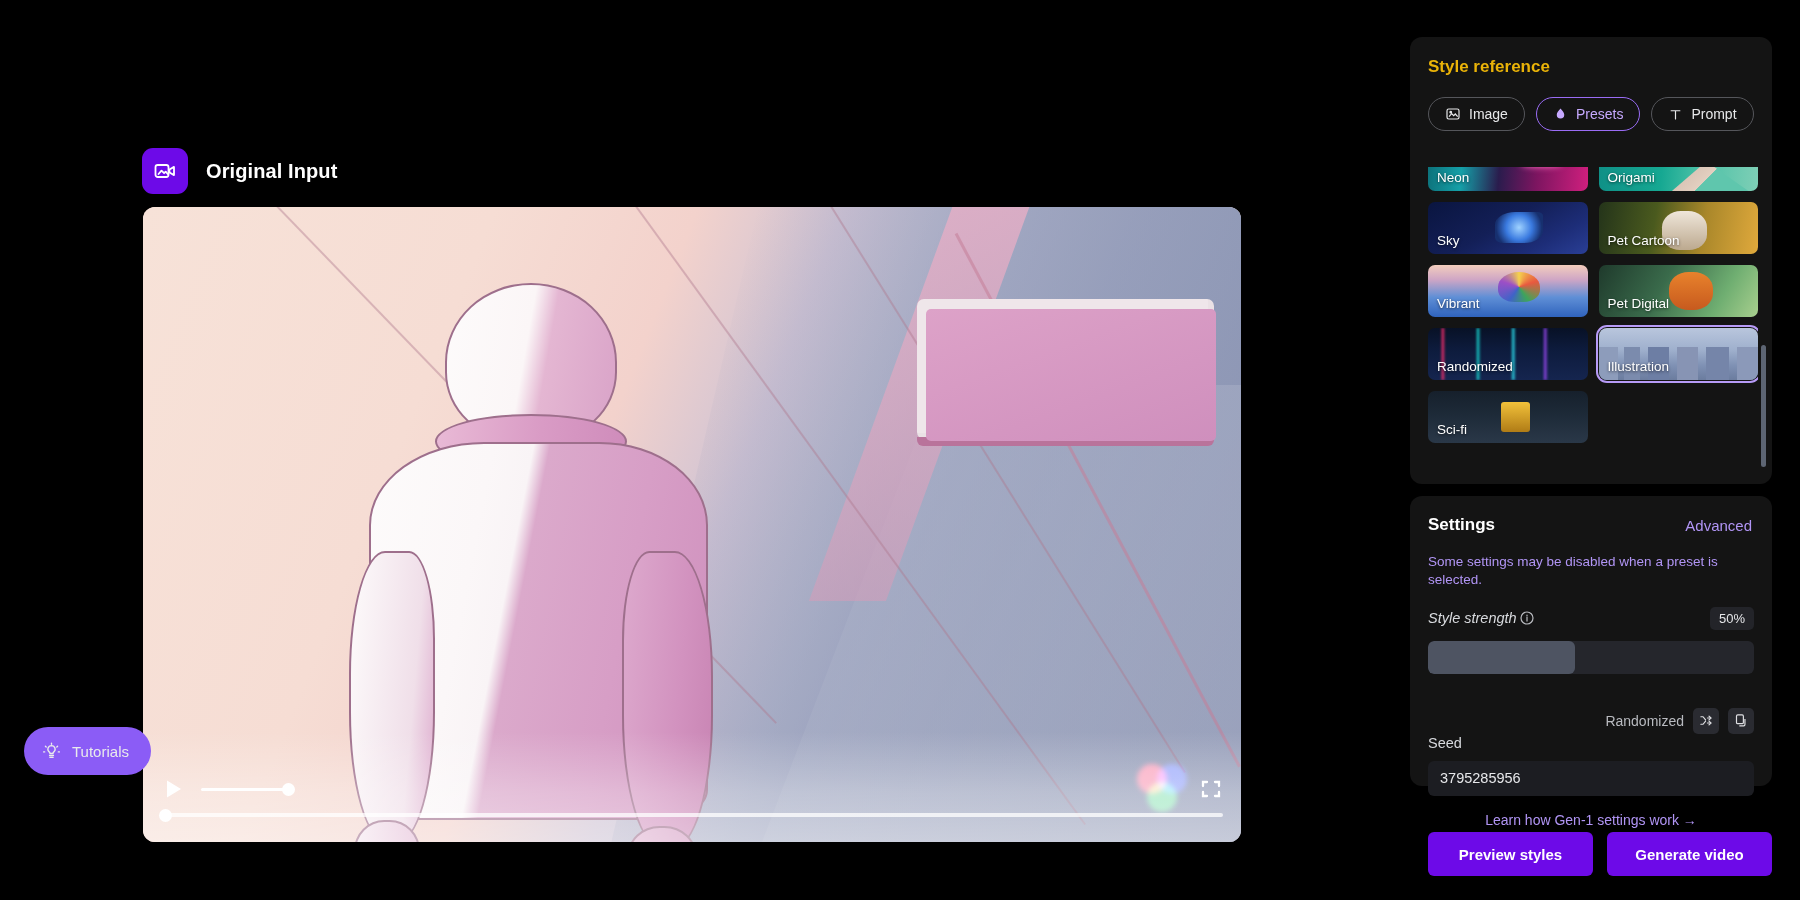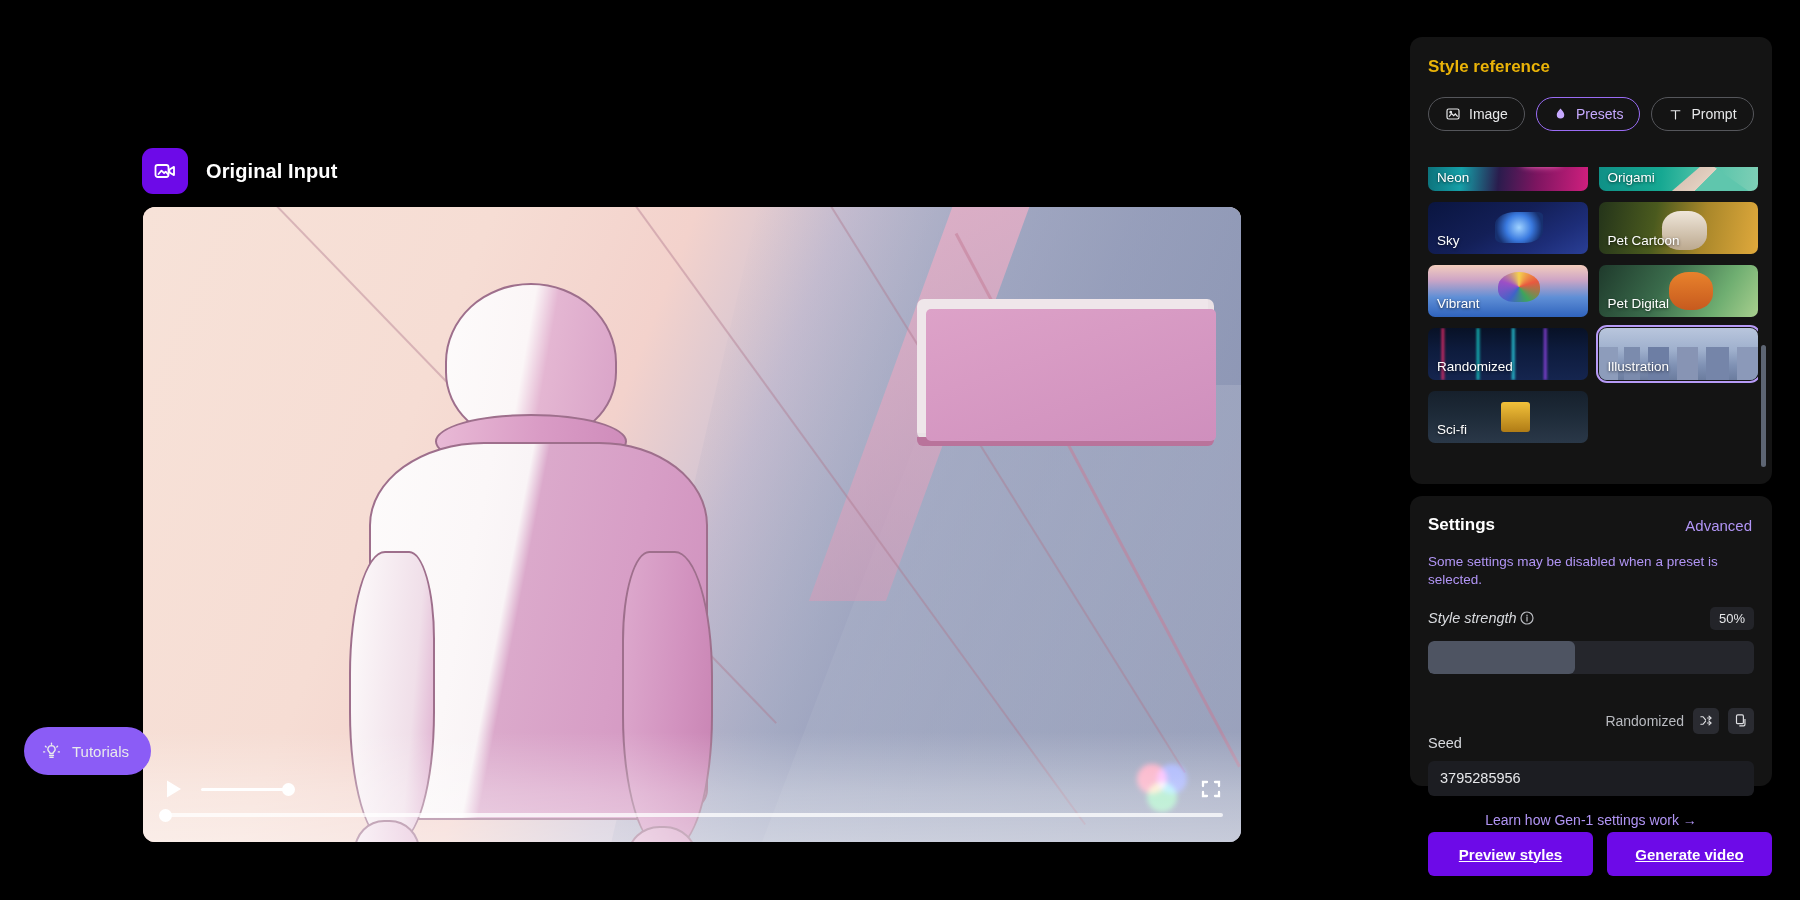--- a/index.html
+++ b/index.html
@@ -277,21 +277,21 @@
   }
   .learn {
     margin-top: 15px; text-align: center; color: #b195f5; font-size: 14px; cursor: pointer;
   }
   .learn span { vertical-align: middle; }
 
   .actions { position: absolute; left: 0; right: 0; bottom: 24px; display: flex; gap: 14px; padding: 0 28px; }
   .btn {
     flex: 1; height: 44px; border-radius: 6px; background: #6d0ae8;
     color: #fff; font-size: 15px; font-weight: 600;
-    display: flex; align-items: center; justify-content: center; cursor: pointer; border: none; text-decoration: underline;
+    display: flex; align-items: center; justify-content: center; cursor: pointer; border: none;
   }
 </style>
 </head>
 <body>
 
 <div class="app">
 
   <div class="stage">
 
     <div class="input-header">

